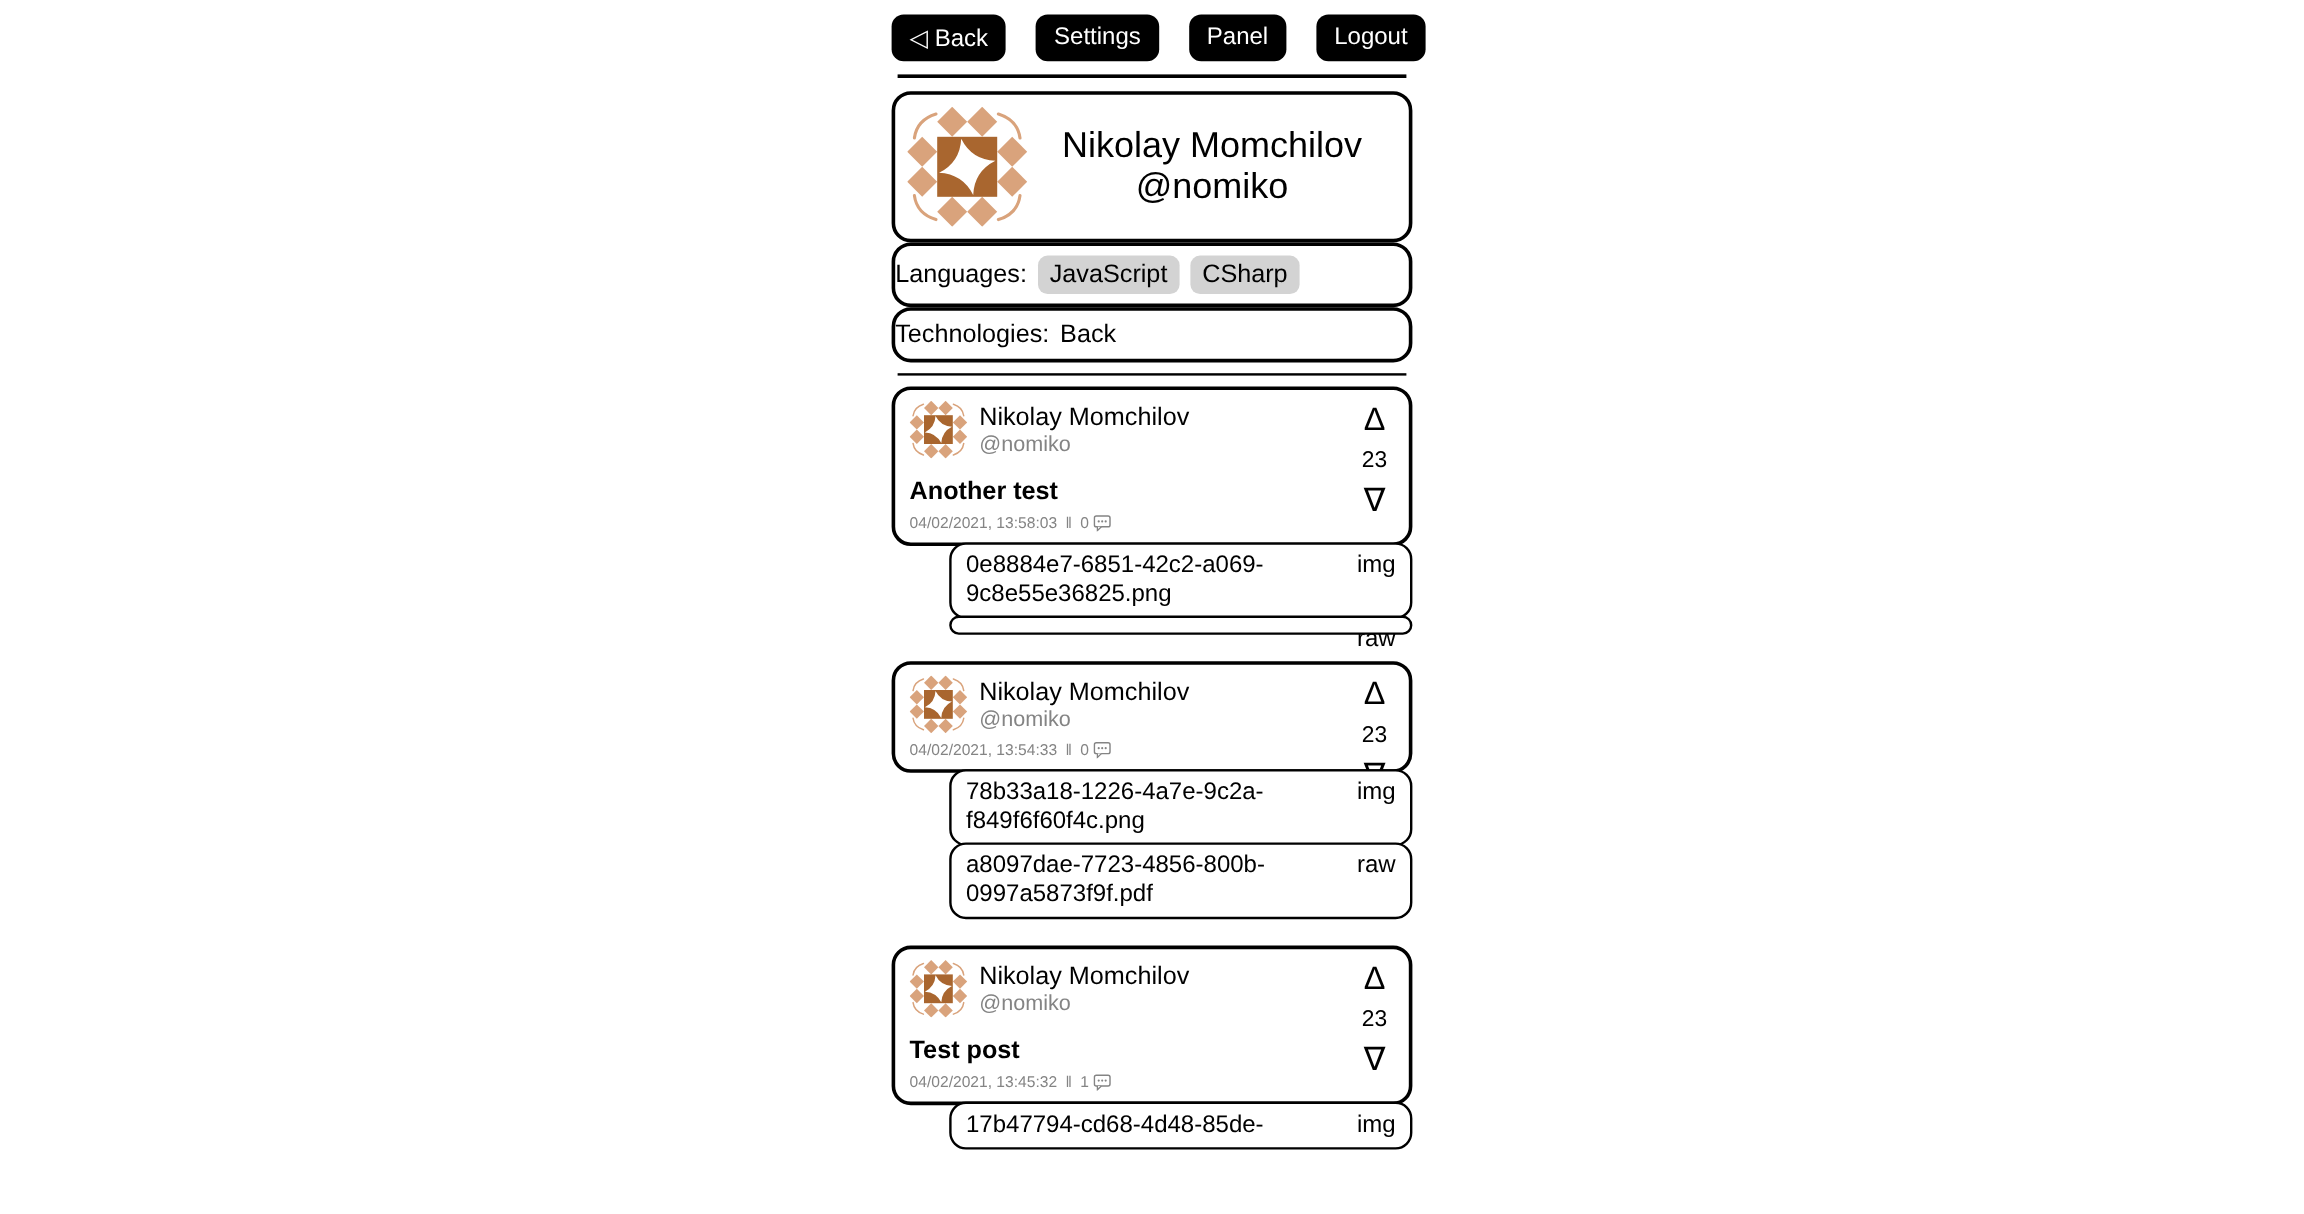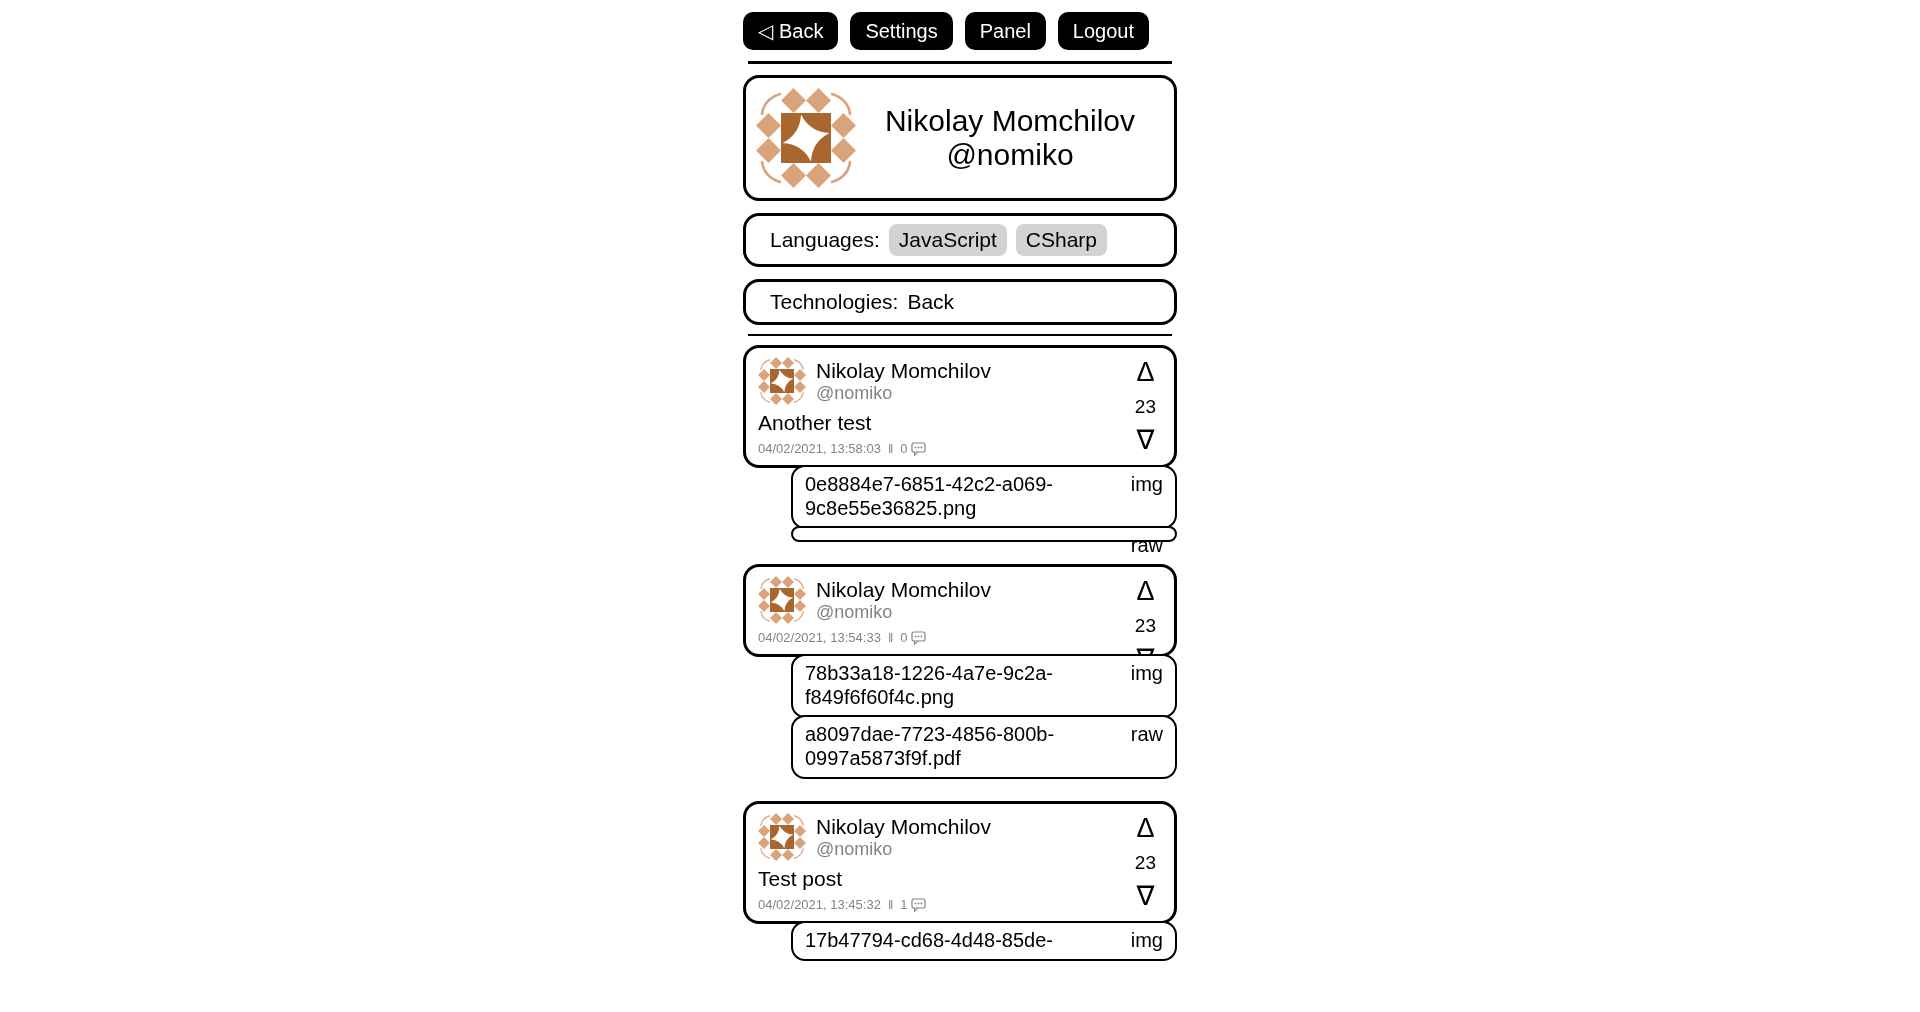--- a/index.html
+++ b/index.html
@@ -7,55 +7,55 @@
     margin: 0; padding: 0;
     width: 1920px; height: 1012px;
     overflow: hidden;
     background: #ffffff;
     color: #000;
     font-family: "Liberation Sans", "DejaVu Sans", sans-serif;
   }
   .page { width: 434px; margin: 0 auto; padding-top: 12px; }
 
   
-  .nav { display: flex; justify-content: flex-start; gap: 12px; }
+  .nav { display: flex; justify-content: flex-start; gap: 25px; }
   .nav button {
     background: var(--button-bg, #000); color: #fff;
     border: none; border-radius: 10px;
     font: 20px "Liberation Sans", "DejaVu Sans", sans-serif;
     padding: 7px 15px; cursor: pointer; white-space: nowrap;
   }
 
   hr.rule { border: none; border-top: 2px solid #000; margin: 9px 5px; }
   hr.rule.thick { border-top-width: 3px; margin: 11px 5px; }
 
   
   .card { border: 3px solid #000; border-radius: 16px; background: #fff; }
 
   .profile-card { padding: 10px; display: flex; align-items: center; }
   .avatar-lg { width: 100px; height: 100px; flex: 0 0 100px; }
   .profile-names { flex: 1; text-align: center; font-size: 30px; line-height: 1.15; }
 
   .info-card {
-    margin-top: 12px; padding: 8px 24px;
+    padding: 8px 0;
     font-size: 21px; display: flex; align-items: center; gap: 9px;
   }
   .badge {
     background: var(--badge-bg, #d3d3d3);
     border-radius: 8px; padding: 4px 10px; white-space: nowrap;
   }
 
   
   .post-group { margin-bottom: 22px; }
   .post-card { position: relative; padding: 9px 12px; }
   .post-head { display: flex; align-items: center; gap: 10px; }
   .avatar-sm { width: 48px; height: 48px; flex: 0 0 48px; }
   .post-author-name { font-size: 21px; line-height: 1.2; }
   .post-author-handle { font-size: 18px; line-height: 1.2; color: var(--muted-text, #848484); }
-  .post-title { font-size: 21px; margin-top: 6px; }
+  .post-title { font-size: 21px; margin-top: 16px; font-weight: bold; }
   .post-meta {
     margin-top: 6px; font-size: 13px; color: var(--muted-text, #848484);
     display: flex; align-items: flex-start; gap: 7px;
   }
   .meta-sep { font-size: 13px; }
   .comment-wrap { display: flex; align-items: center; gap: 3px; }
 
   .vote-col {
     position: absolute; top: 11px; right: 18px;
     display: flex; flex-direction: column; align-items: center; gap: 11px;

